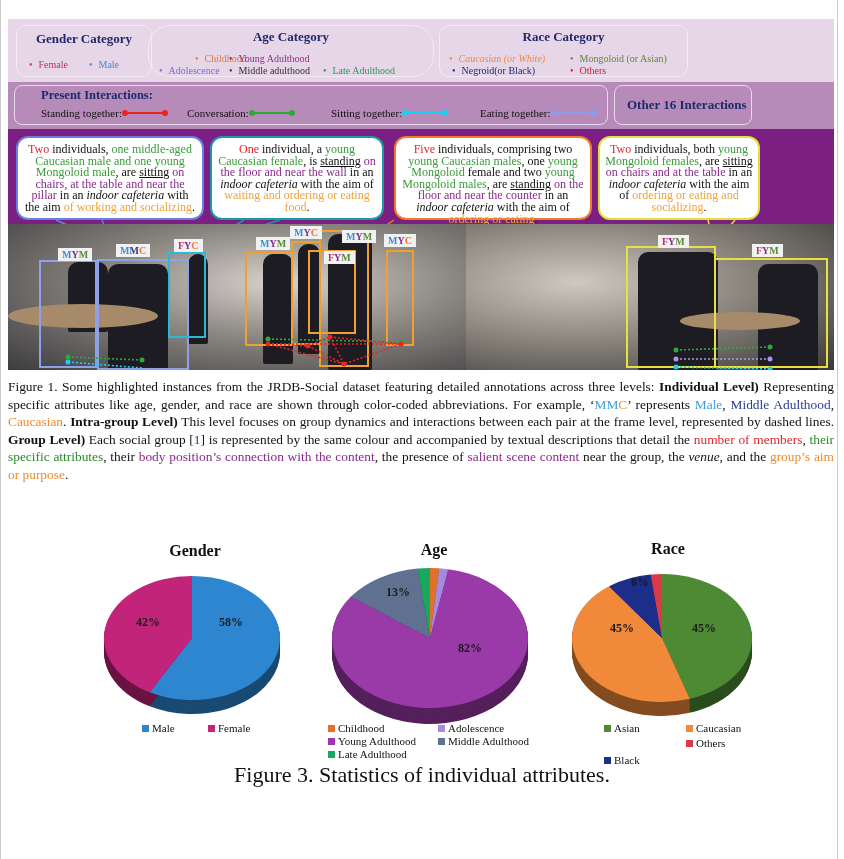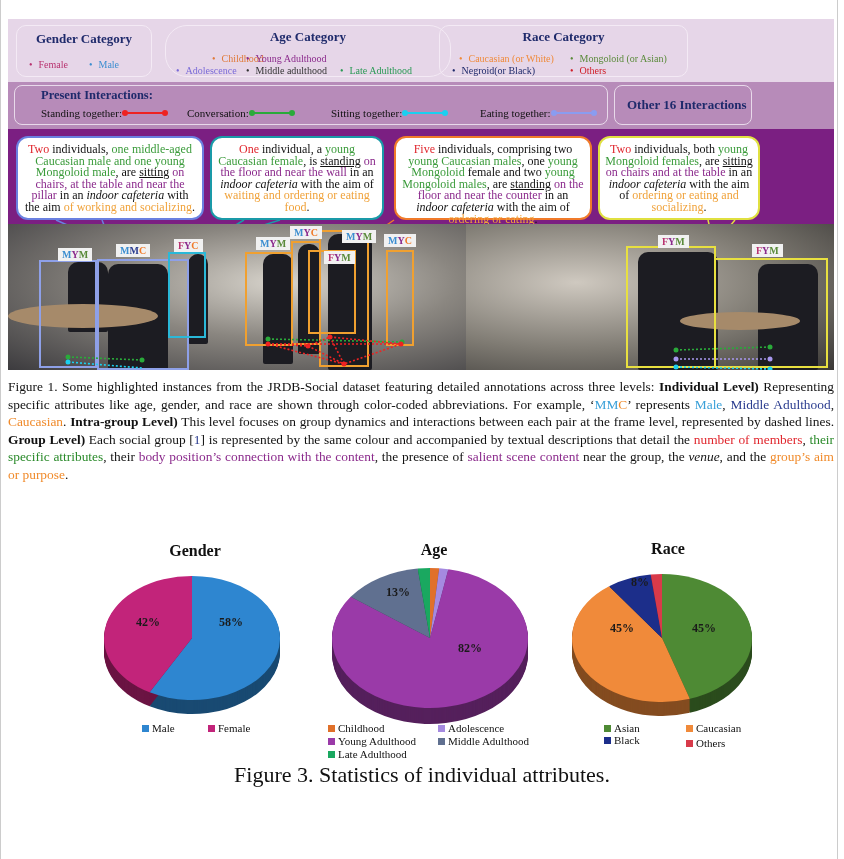--- a/index.html
+++ b/index.html
@@ -74,32 +74,32 @@
   <div class="catbox" style="left:8px;top:6px;width:136px;height:52px;">
     <div class="cat-title" style="top:5px;font-family:Liberation Serif, serif;">Gender Category</div>
     <div class="cat-item" style="left:12px;top:33px;">
       <span class="bullet" style="color:#b8326f">•</span><span style="color:#b8326f">Female</span>
     </div>
     <div class="cat-item" style="left:72px;top:33px;">
       <span class="bullet" style="color:#3c8ed0">•</span><span style="color:#3c8ed0">Male</span>
     </div>
   </div>
 
-  <div class="catbox" style="left:157px;top:6px;width:286px;height:52px;border-radius:22px;">
+  <div class="catbox" style="left:140px;top:6px;width:286px;height:52px;border-radius:22px;">
     <div class="cat-title" style="top:3px;">Age Category</div>
     <div class="cat-item" style="left:10px;top:27px;margin-left:36px;"><span class="bullet" style="color:#e07a3a">•</span><span style="color:#e07a3a">Childhood</span></div>
     <div class="cat-item" style="left:80px;top:27px;"><span class="bullet" style="color:#8b2a8c">•</span><span style="color:#8b2a8c">Young Adulthood</span></div>
     <div class="cat-item" style="left:10px;top:39px;"><span class="bullet" style="color:#7a6ad8">•</span><span style="color:#7a6ad8">Adolescence</span></div>
     <div class="cat-item" style="left:80px;top:39px;"><span class="bullet" style="color:#333">•</span><span style="color:#333">Middle adulthood</span></div>
     <div class="cat-item" style="left:174px;top:39px;"><span class="bullet" style="color:#2a9a55">•</span><span style="color:#2a9a55">Late Adulthood</span></div>
   </div>
 
   <div class="catbox" style="left:431px;top:6px;width:249px;height:52px;">
     <div class="cat-title" style="top:3px;">Race Category</div>
-    <div class="cat-item" style="left:19px;top:27px;"><span class="bullet" style="color:#f08a3a">•</span><span style="color:#f08a3a">Caucasian (or White)</span></div>
+    <div class="cat-item" style="left:9px;top:27px;font-style:italic;"><span class="bullet" style="color:#f08a3a">•</span><span style="color:#f08a3a">Caucasian (or White)</span></div>
     <div class="cat-item" style="left:130px;top:27px;"><span class="bullet" style="color:#5a8a3a">•</span><span style="color:#5a8a3a">Mongoloid (or Asian)</span></div>
     <div class="cat-item" style="left:12px;top:39px;"><span class="bullet" style="color:#1f2a6b">•</span><span style="color:#1f2a6b">Negroid(or Black)</span></div>
     <div class="cat-item" style="left:130px;top:39px;"><span class="bullet" style="color:#d0202a">•</span><span style="color:#d0202a">Others</span></div>
   </div>
 
   <div class="intbox" style="left:6px;top:66px;width:594px;height:40px;">
     <div class="int-title" style="left:26px;top:2px;">Present Interactions:</div>
     <div class="int-item" style="left:26px;top:21px;">
       <span>Standing together:</span>
         <span class="dl" style="background:#ee2222"></span>
@@ -419,18 +419,18 @@
       <path d="M94,72 L121.81152949374527,132.86761704288983 A90,64 0 0 1 41.099327293677405,20.22291236000337 Z" fill="#f08a3a"></path>
       <path d="M94,72 L41.099327293677405,20.22291236000337 A90,64 0 0 1 82.7200089792126,8.504659115873423 Z" fill="#1c2e8a"></path>
       <path d="M94,72 L82.7200089792126,8.504659115873423 A90,64 0 0 1 93.99999999999999,8 Z" fill="#d83a4a"></path>
       <text x="136" y="66" class="pct" text-anchor="middle">45%</text>
       <text x="54" y="66" class="pct" text-anchor="middle">45%</text>
       <text x="72" y="20" class="pct" text-anchor="middle" fill="#ffffff">8%</text>
     </svg>
   <div class="legend" style="left:36px;top:184px;width:170px;">
     <div class="legend-item" style="left:0;top:0;"><span class="sw" style="background:#4e8a34"></span><span>Asian</span></div>
     <div class="legend-item" style="left:82px;top:0;"><span class="sw" style="background:#f08a3a"></span><span>Caucasian</span></div>
-    <div class="legend-item" style="left:0;top:12px;"><span class="sw" style="background:#1c2e8a"></span><span>Black</span></div>
+    <div class="legend-item" style="left:0;top:32px;"><span class="sw" style="background:#1c2e8a"></span><span>Black</span></div>
     <div class="legend-item" style="left:82px;top:15px;"><span class="sw" style="background:#d83a4a"></span><span>Others</span></div>
   </div>
 </div>
 
 <div class="cap3">Figure 3. Statistics of individual attributes.</div>
 
 </body></html>

